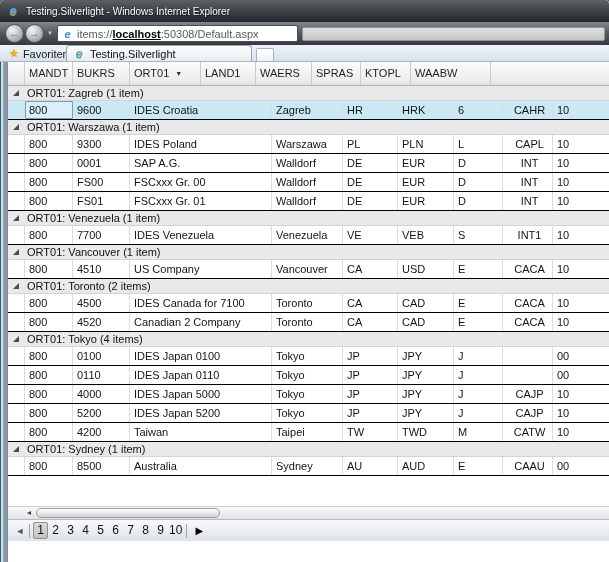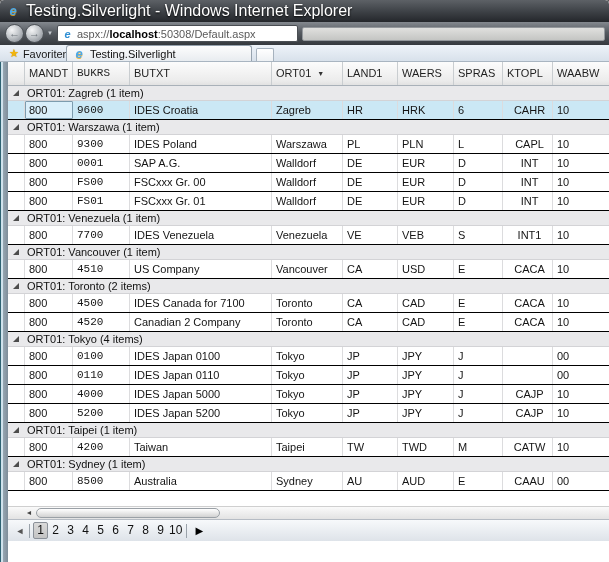--- a/index.html
+++ b/index.html
@@ -5,41 +5,41 @@
   * { margin:0; padding:0; box-sizing:border-box; }
   html,body { background:#555; }
   body { font-family:"Liberation Sans","DejaVu Sans",sans-serif; }
   .window { position:relative; width:609px; height:562px; overflow:hidden;
             background:#fff; border-radius:4px 4px 0 0; }
 
   
   .titlebar { height:22px; background:linear-gradient(#5d6166,#3c4045 55%,#24272b);
               display:flex; align-items:center; padding-left:6px; gap:6px;
               border-radius:4px 4px 0 0; }
-  .titlebar .title { color:#fff; font-size:16px; text-shadow:0 1px 2px #000; }
+  .titlebar .title { color:#fff; font-size:10px; text-shadow:0 1px 2px #000; }
   .ie-logo { display:inline-block; width:14px; text-align:center; font-weight:bold;
              font-style:italic; font-size:13px; line-height:14px; color:#4aa8ea;
              text-shadow:0 1px 0 rgba(240,170,30,.8); }
 
   
   .navbar { position:relative; height:23px;
             background:linear-gradient(#84898f,#565b61 45%,#35393e); }
   .nav-circle { position:absolute; top:2px; width:19px; height:19px; border-radius:50%;
                 background:radial-gradient(circle at 35% 30%, #f4f5f6, #c2c6ca 45%, #8d9299 85%);
                 border:1px solid #4e5358; color:#6e757c; font-size:11px; font-weight:bold;
                 text-align:center; line-height:17px; }
   .nav-back { left:5px; } .nav-forward { left:25px; }
   .nav-drop { position:absolute; left:47px; top:8px; font-size:6px; color:#c6cbd0; }
   .address-field { position:absolute; left:57px; top:3px; width:241px; height:17px;
                    background:#fff; border:1px solid #4a4e53; border-radius:2px;
                    display:flex; align-items:center; gap:4px; padding:0 4px;
                    font-size:11px; white-space:nowrap; overflow:hidden; }
   .address-field .ie-logo { color:#2f8fd4; text-shadow:none; width:11px; font-size:11px; }
   .url-proto, .url-path { color:#5a5a5a; }
-  .url-host { color:#000; font-weight:bold; }
+  .url-host { color:#000; font-weight:bold;text-decoration:underline; }
   .search-band { position:absolute; left:302px; top:5px; width:303px; height:14px;
                  background:linear-gradient(#e0e0de,#c4c5c3); border:1px solid #94989c;
                  border-radius:2px; }
 
   
   .favbar { position:relative; height:17px;
             background:linear-gradient(#eef3f9,#d8e1eb); border-bottom:1px solid #a9b5c1; }
   .fav-btn { position:absolute; left:6px; top:1px; height:15px; display:flex;
              align-items:center; gap:4px; font-size:11px; color:#1a1a1a; padding:0 3px; }
   .star-icon { color:#f2b50d; font-size:11px; text-shadow:0 0 1px #b07c00; }
@@ -61,21 +61,21 @@
   .header-row { display:flex; height:24px;
                 background:linear-gradient(#fcfcfc,#ececec 80%,#e2e2e2);
                 border-bottom:1px solid #a9b1b9; }
   .hcell { border-right:1px solid #c9cdd0; font-size:11px; color:#1f1f1f;
            line-height:23px; padding-left:4px; white-space:nowrap; overflow:hidden;
            display:flex; align-items:center; gap:6px; }
   .sort-arrow { font-size:7px; color:#333; line-height:23px; }
 
   .c0 { width:17px; flex:none; }
   .c1 { width:48px; flex:none; }
-  .c2 { width:57px; flex:none;font-family:Liberation Mono, monospace; }
+  .c2 { width:57px; flex:none; }
   .c3 { width:142px; flex:none; }
   .c4 { width:71px; flex:none; }
   .c5 { width:55px; flex:none; }
   .c6 { width:56px; flex:none; }
   .c7 { width:49px; flex:none; }
   .c8 { width:50px; flex:none;text-align:center; }
   .c9 { width:80px; flex:none; }
 
   .group-row { display:flex; align-items:center; height:15px; background:#e9e9eb;
                border-bottom:1px solid #d3d3d6; font-size:11px; color:#111; }
@@ -129,21 +129,21 @@
     <span class="ie-logo">e</span>
     <span class="title">Testing.Silverlight - Windows Internet Explorer</span>
   </div>
 
   <div class="navbar">
     <div class="nav-circle nav-back">←</div>
     <div class="nav-circle nav-forward">→</div>
     <div class="nav-drop">▼</div>
     <div class="address-field">
       <span class="ie-logo">e</span>
-      <span><span class="url-proto">aspx://</span><span class="url-host">localhost</span><span class="url-path">:50308/Default.aspx</span></span>
+      <span><span class="url-proto">items://</span><span class="url-host">localhost</span><span class="url-path">:50308/Default.aspx</span></span>
     </div>
     <div class="search-band"></div>
   </div>
 
   <div class="favbar">
     <div class="fav-btn">
       <span class="star-icon">★</span>
       <span>Favoriten</span>
     </div>
     <div class="tab">
@@ -158,23 +158,20 @@
     <div class="mid-content">
       <div class="grid">
         <div class="header-row">
             <div class="hcell c0"></div>
             <div class="hcell c1">
               <span>MANDT</span>
             </div>
             <div class="hcell c2">
               <span>BUKRS</span>
             </div>
-            <div class="hcell c3">
-              <span>BUTXT</span>
-            </div>
             <div class="hcell c4">
               <span>ORT01</span>
               <span class="sort-arrow">▼</span>
             </div>
             <div class="hcell c5">
               <span>LAND1</span>
             </div>
             <div class="hcell c6">
               <span>WAERS</span>
             </div>
@@ -361,24 +358,20 @@
               <div class="cell c0"></div>
               <div class="cell c1">800</div>
               <div class="cell c2">5200</div>
               <div class="cell c3">IDES Japan 5200</div>
               <div class="cell c4">Tokyo</div>
               <div class="cell c5">JP</div>
               <div class="cell c6">JPY</div>
               <div class="cell c7">J</div>
               <div class="cell c8">CAJP</div>
               <div class="cell c9">10</div>
-            </div>
-            <div class="group-row">
-              <span class="expander"></span>
-              <span class="group-label">ORT01: Taipei (1 item)</span>
             </div>
             <div class="data-row">
               <div class="cell c0"></div>
               <div class="cell c1">800</div>
               <div class="cell c2">4200</div>
               <div class="cell c3">Taiwan</div>
               <div class="cell c4">Taipei</div>
               <div class="cell c5">TW</div>
               <div class="cell c6">TWD</div>
               <div class="cell c7">M</div>

